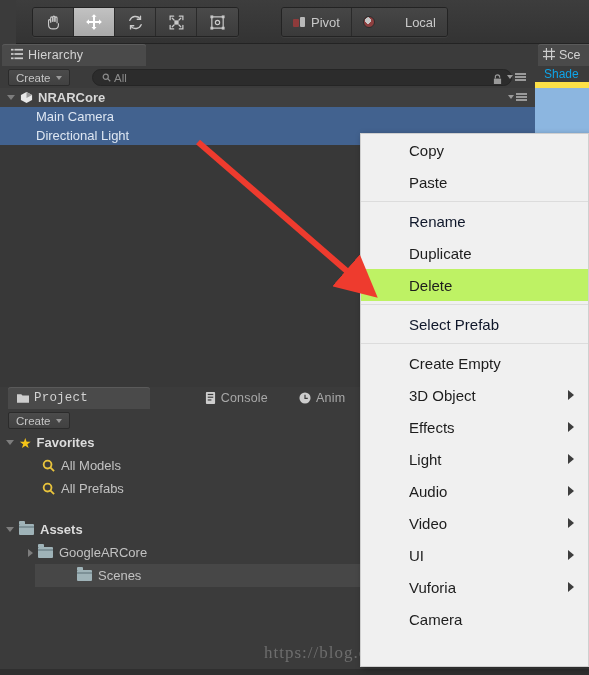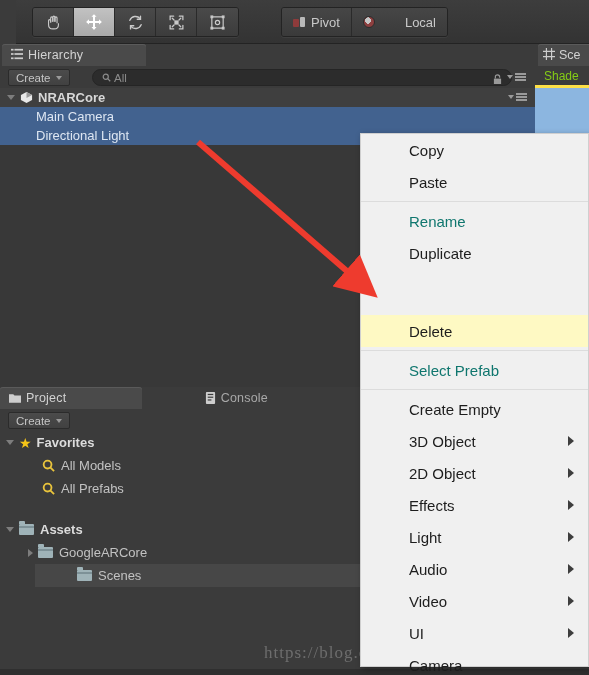--- a/index.html
+++ b/index.html
@@ -103,21 +103,21 @@
   .tri-closed{width:0;height:0;border-top:4px solid transparent;border-bottom:4px solid transparent;border-left:5px solid #7d7d7d;margin-left:7px;margin-right:5px;}
   .row-menu{position:absolute;right:8px;top:5px;display:flex;align-items:center;gap:2px;}
   .row-menu .tri{width:0;height:0;border-left:3px solid transparent;border-right:3px solid transparent;border-top:4px solid #9a9a9a;}
   .row-menu .bars{width:11px;height:8px;display:flex;flex-direction:column;justify-content:space-between;}
   .row-menu .bars i{display:block;height:2px;background:#9a9a9a;}
 
   
   #scene{position:absolute;left:535px;top:44px;width:54px;height:343px;background:#383838;}
   #scene-tabbar{position:absolute;left:0;top:0;width:54px;height:22px;background:#3b3b3b;border-bottom:1px solid #232323;}
   #scene-tab{position:absolute;left:3px;top:0;height:22px;display:flex;align-items:center;gap:4px;padding-left:5px;background:#4a4a4a;color:#d2d2d2;font-size:12.5px;border-top-left-radius:3px;box-shadow:inset 0 1px 0 #5a5a5a;box-sizing:border-box;width:60px;overflow:hidden;white-space:nowrap;}
-  #scene-sub{position:absolute;left:0;top:22px;width:54px;height:22px;background:#3b3b3b;border-bottom:3px solid #fde047;color:#84cc16;font-size:12px;display:flex;align-items:center;padding-left:9px;box-sizing:border-box;overflow:hidden;white-space:nowrap;}
+  #scene-sub{position:absolute;left:0;top:22px;width:54px;height:22px;background:#3b3b3b;border-bottom:6px solid #fde047;color:#0ea5e9;font-size:12px;display:flex;align-items:center;padding-left:9px;box-sizing:border-box;overflow:hidden;white-space:nowrap;}
   #scene-view{position:absolute;left:0;top:44px;width:54px;height:299px;background:#8cb6e0;}
 
   
   #project{position:absolute;left:0;top:387px;width:589px;height:288px;background:#3b3b3b;}
   #proj-toolbar{
     position:absolute;left:0;top:22px;width:589px;height:22px;
     background:#3b3b3b;border-bottom:1px solid #2b2b2b;
   }
   #proj-rows{position:absolute;left:0;top:44px;width:589px;bottom:6px;background:#3b3b3b;overflow:hidden;}
   .prow{height:23px;display:flex;align-items:center;font-size:13px;color:#c2c2c2;position:relative;}
@@ -144,22 +144,22 @@
   #ctxmenu{
     position:absolute;left:360px;top:133px;width:229px;height:534px;
     background:#f0f0f0;border:1px solid #cfcfcf;box-sizing:border-box;
     box-shadow:2px 2px 6px rgba(0,0,0,.35);
   }
   .mi{
     height:32px;display:flex;align-items:center;
     padding-left:48px;padding-right:14px;box-sizing:border-box;
     font-size:15px;color:#1d1d1d;position:relative;
   }
-  .mi.dim{color:#0f766e;}
-  .mi.hl{background:#fef9c3;margin-top:46px;}
+  .mi.dim{color:#0f172a;}
+  .mi.hl{background:#bef264;}
   .mi .arrow{
     position:absolute;right:14px;top:50%;margin-top:-5px;
     width:0;height:0;border-top:5px solid transparent;border-bottom:5px solid transparent;border-left:6px solid #3d3d3d;
   }
   .msep{height:1px;background:#dcdcdc;margin:3px 0;}
 
   
   #arrow{position:absolute;left:0;top:0;width:589px;height:675px;pointer-events:none;}
 </style>
 </head>
@@ -325,39 +325,48 @@
       </div>
     </div>
     <div id="scene-sub">
       <span>Shade</span>
     </div>
     <div id="scene-view"></div>
   </div>
 
   <div id="project">
     <div class="panel-tabbar" id="proj-tabbar">
-        <div class="ptab active" style="left: 0; width: 142px;">
+        <div class="ptab active" style="left: 8px; width: 142px; font-family: Liberation Mono, monospace;">
           <span style="display: flex;">
             <svg width="12" height="10" viewBox="0 0 14 11" fill="#cdcdcd">
               <path d="M0 1h5l1.4 1.6H14V11H0z"></path>
             </svg>
           </span>
           <span class="lbl">Project</span>
         </div>
         <div class="ptab" style="left: 140px; width: 140px; justify-content: flex-end;">
           <span style="display: flex;">
             <svg width="11" height="12" viewBox="0 0 12 13" fill="#cdcdcd">
               <rect x="1" y="0" width="10" height="13" rx="1"></rect>
               <rect x="3" y="2" width="6" height="1.3" fill="#3b3b3b"></rect>
               <rect x="3" y="5" width="6" height="1.3" fill="#3b3b3b"></rect>
               <rect x="3" y="8" width="4" height="1.3" fill="#3b3b3b"></rect>
             </svg>
           </span>
           <span class="lbl">Console</span>
         </div>
+        <div class="ptab" style="left: 290px; width: 120px;">
+          <span style="display: flex;">
+            <svg width="12" height="12" viewBox="0 0 13 13">
+              <circle cx="6.5" cy="6.5" r="6" fill="#cdcdcd"></circle>
+              <path d="M6.5 3v4h3" stroke="#3b3b3b" stroke-width="1.3" fill="none"></path>
+            </svg>
+          </span>
+          <span class="lbl">Anim</span>
+        </div>
       </div>
     <div id="proj-toolbar">
       <div class="create-btn">
         <span>Create</span>
         <span class="caret-dn"></span>
       </div>
     </div>
     <div id="proj-rows">
         <div class="prow bold">
           <span class="tri-open" style="margin-left: 6px;"></span>
@@ -429,41 +438,41 @@
       </div>
       <div class="msep"></div>
       <div class="mi">
         <span>Create Empty</span>
       </div>
       <div class="mi">
         <span>3D Object</span>
         <span class="arrow"></span>
       </div>
       <div class="mi">
-        <span>2D Object</span>
-        <span class="arrow"></span>
-      </div>
-      <div class="mi">
         <span>Effects</span>
         <span class="arrow"></span>
       </div>
       <div class="mi">
         <span>Light</span>
         <span class="arrow"></span>
       </div>
       <div class="mi">
         <span>Audio</span>
         <span class="arrow"></span>
       </div>
       <div class="mi">
         <span>Video</span>
         <span class="arrow"></span>
       </div>
       <div class="mi">
         <span>UI</span>
+        <span class="arrow"></span>
+      </div>
+      <div class="mi">
+        <span>Vuforia</span>
         <span class="arrow"></span>
       </div>
       <div class="mi">
         <span>Camera</span>
       </div>
     </div>
 
   <svg id="arrow" viewBox="0 0 589 675">
     <defs>
       <marker id="ah" markerWidth="7" markerHeight="7" refX="2.2" refY="3.5" orient="auto">

